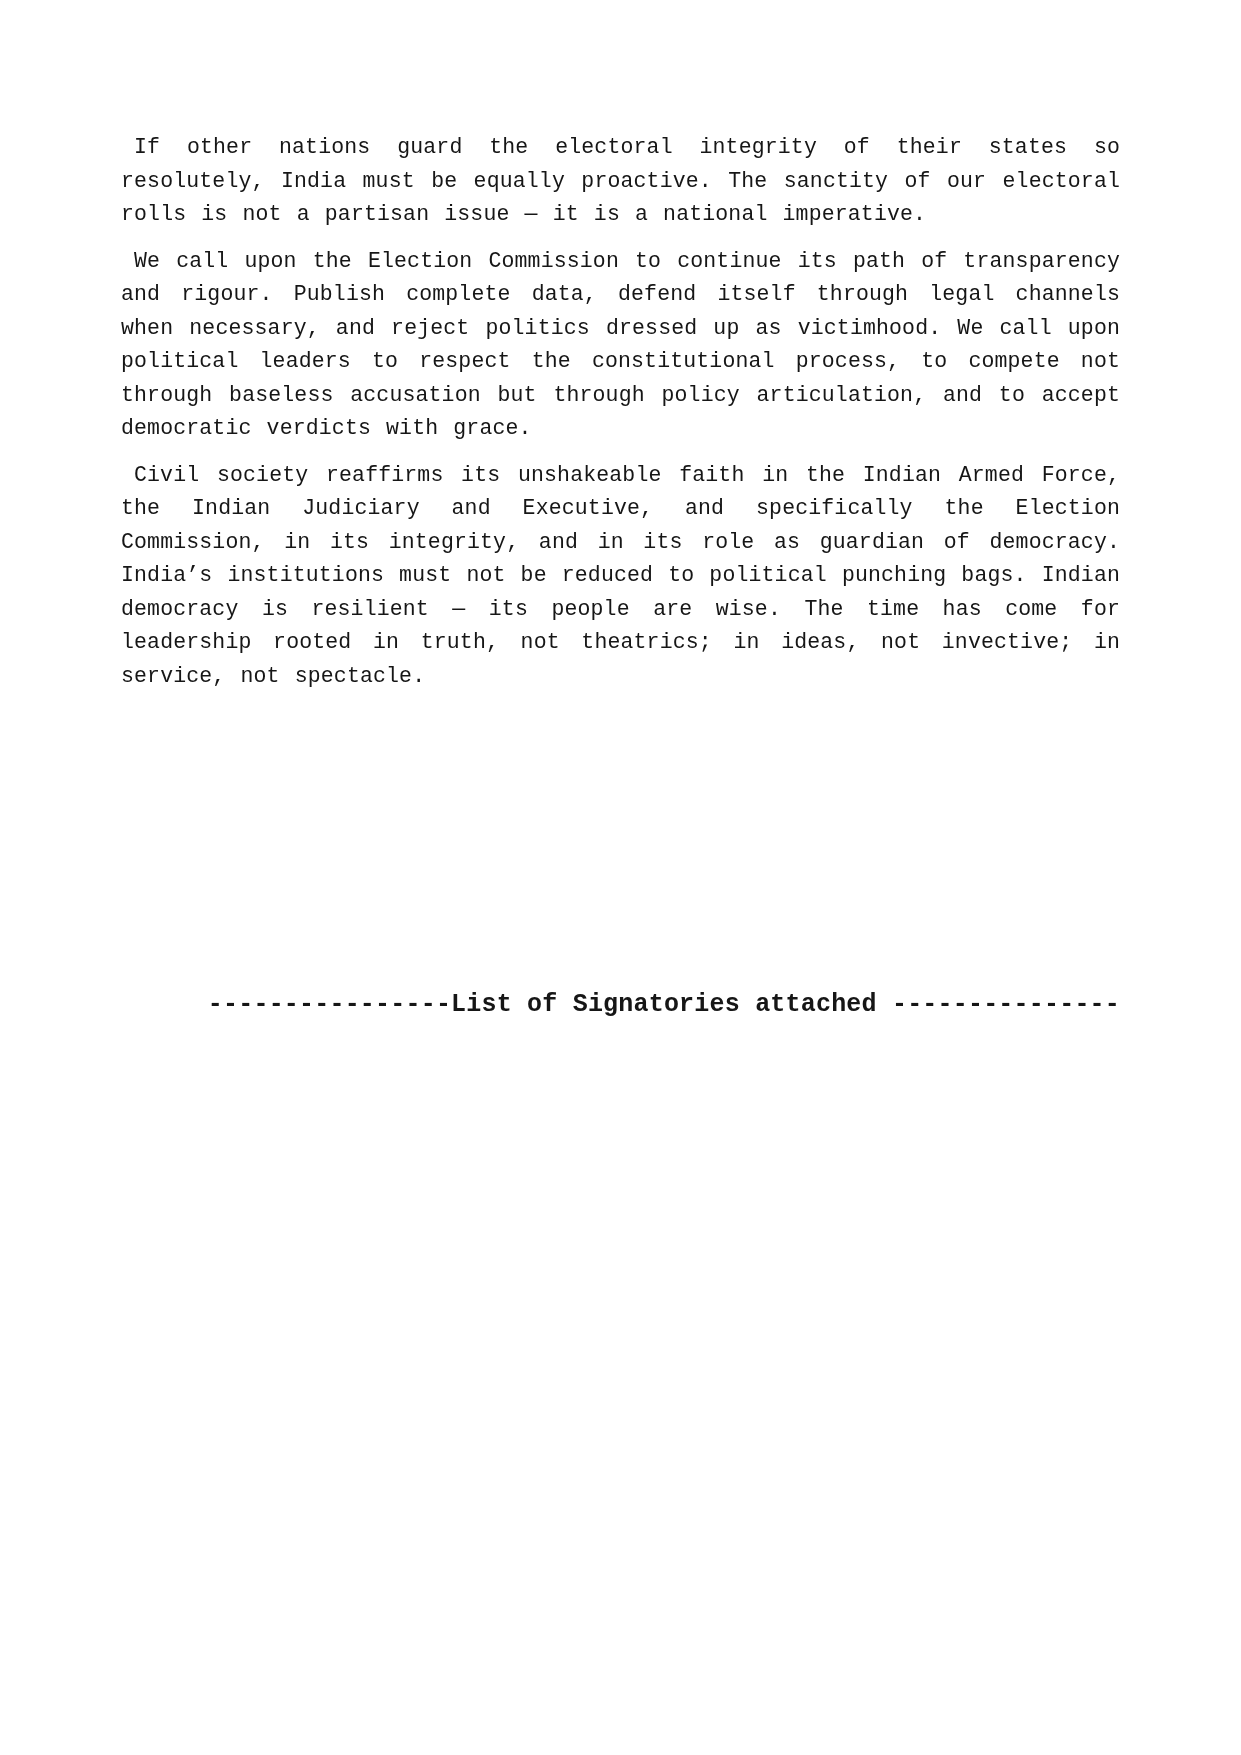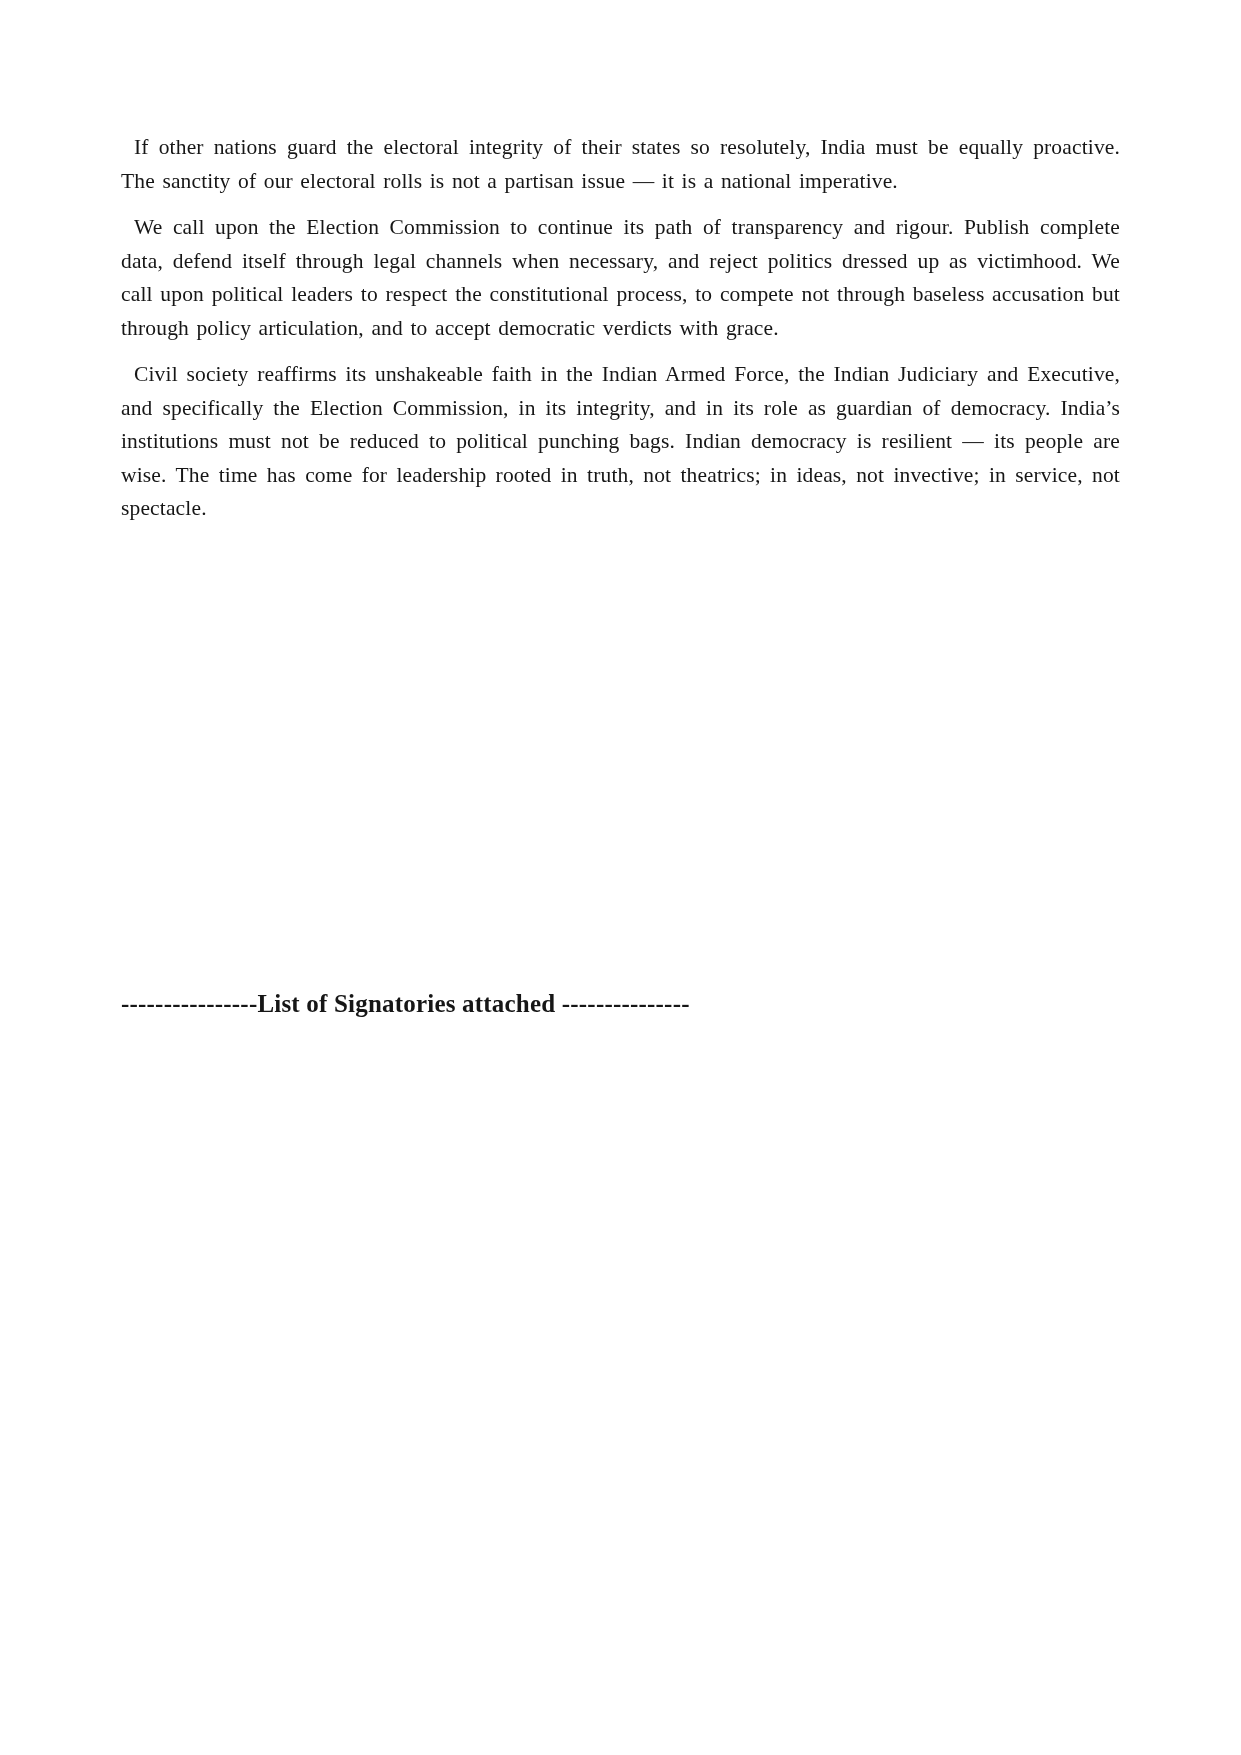--- a/index.html
+++ b/index.html
@@ -6,21 +6,21 @@
     margin: 0;
     padding: 0;
     background: #ffffff;
   }
   .page {
     position: relative;
     width: 1241px;
     height: 1495px;
     background: #ffffff;
     overflow: hidden;
-    font-family: Liberation Serif, serif;
+    font-family: Liberation Mono, monospace;
     color: #161616;
   }
   .body-text {
     position: absolute;
     top: 131px;
     left: 121px;
     width: 999px;
   }
   .body-text p {
     margin: 0 0 13px 0;
@@ -43,21 +43,21 @@
     font-weight: bold;
     font-size: 21px;
     line-height: 30px;
     white-space: nowrap;
   }
   .attached-note {
     position: absolute;
     top: 990px;
     left: 121px;
     width: 999px;
-    text-align: left;
+    text-align: right;
     font-weight: bold;
     font-size: 25px;
     letter-spacing: 0.2px;
     white-space: nowrap;
   }
 </style>
 </head>
 <body>
 
 <div class="page">

